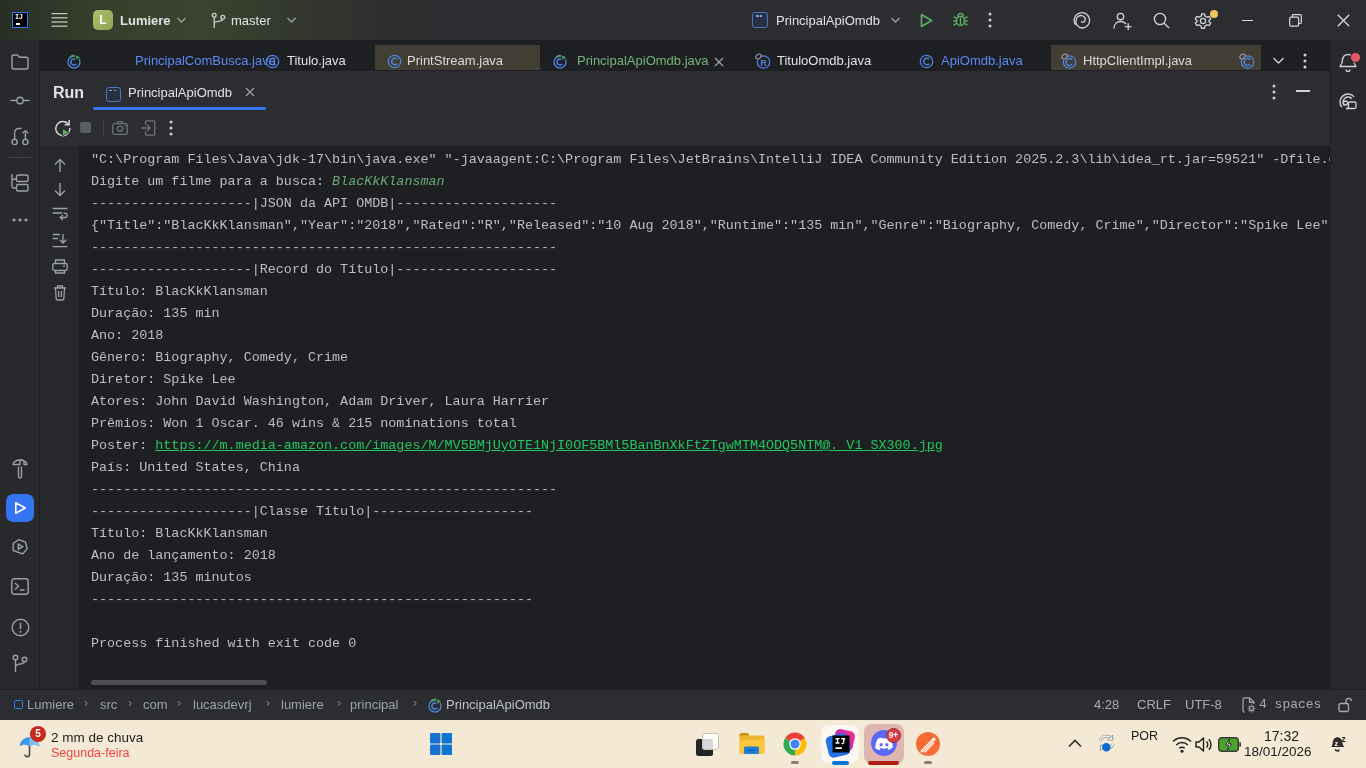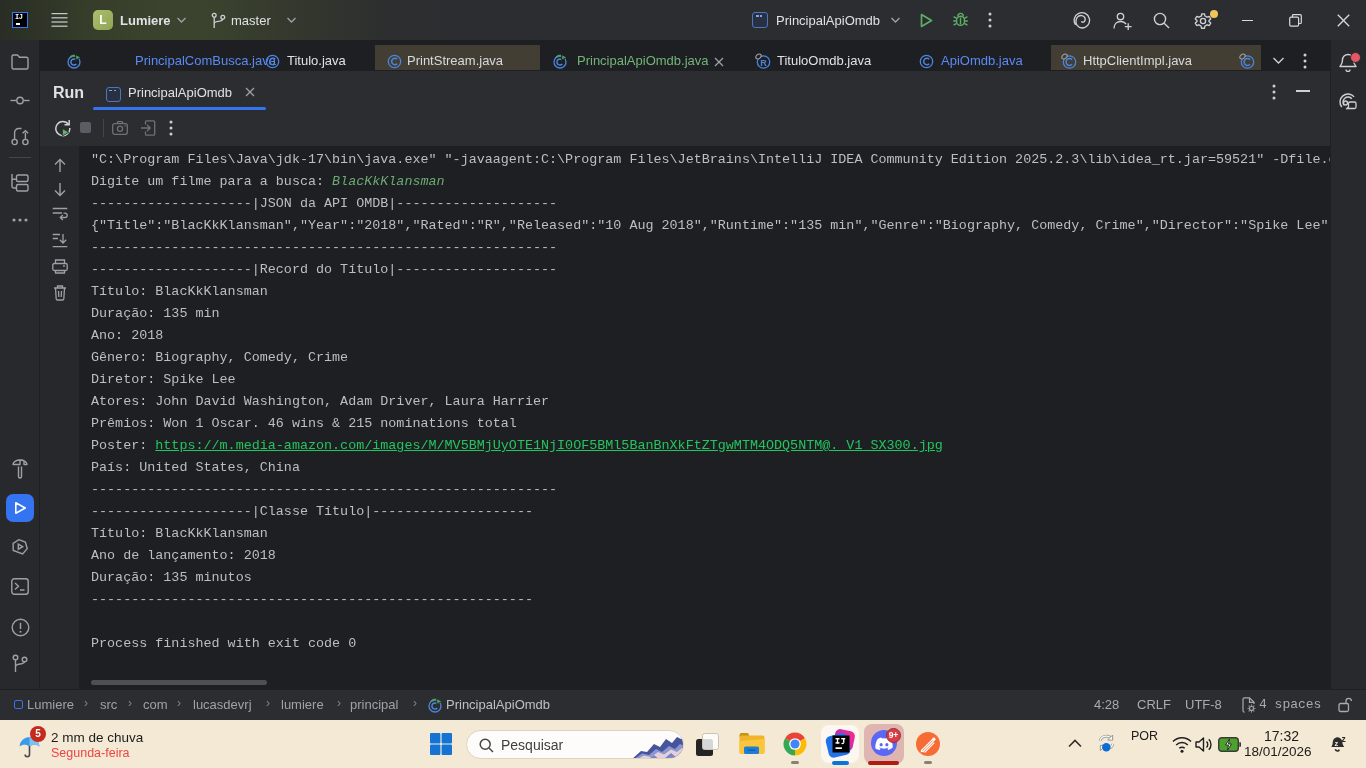--- a/index.html
+++ b/index.html
@@ -465,35 +465,20 @@
 
   <svg class="abs" style="left:430px;top:733px;" width="22" height="22" viewBox="0 0 22 22">
     <g fill="#1374d4">
         <rect x="0" y="0" width="10.4" height="10.4" rx="1"></rect>
         <rect x="11.6" y="0" width="10.4" height="10.4" rx="1"></rect>
         <rect x="0" y="11.6" width="10.4" height="10.4" rx="1"></rect>
         <rect x="11.6" y="11.6" width="10.4" height="10.4" rx="1"></rect>
       </g>
   </svg>
 
-  <div class="abs" style="left:466px;top:730px;width:218px;height:29px;border-radius:15px;background:#fdfcfa;border:1px solid #ddd3c0;box-sizing:border-box;overflow:hidden;">
-    <svg class="abs" style="left:12px;top:7px;" width="15" height="15" viewBox="0 0 15 15">
-        <g stroke="#454545" stroke-width="1.5" fill="none">
-          <circle cx="6.2" cy="6.2" r="5"></circle>
-          <line x1="10" y1="10" x2="14" y2="14"></line>
-        </g>
-      </svg>
-    <div class="abs" style="left:34px;top:5.5px;font-size:14px;color:#3e3e3e;">Pesquisar</div>
-    <svg class="abs" style="left:160px;top:0px;" width="58" height="29" viewBox="0 0 58 29">
-      <path d="M4 29 L14 20 L20 21 L27 13 L33 16 L39 8 L45 12 L50 6 L54 8 L58 7 L58 29 Z" fill="#46549e"></path>
-      <path d="M6 29 L15 22.5 L22 24 L29 18 L35 21 L42 15 L48 18 L53 13 L58 15 L58 29 Z" fill="#8a96cc"></path>
-      <path d="M9 29 L17 24.5 L24 26 L31 21 L37 23.5 L44 18.5 L50 21 L55 17 L58 18.5 L58 29 Z" fill="#e6cfdd"></path>
-      <path d="M20 29 L27 24 L33 29 Z M38 27 L44 22 L50 27 Z" fill="#7a86c0"></path>
-    </svg>
-  </div>
 
   <div class="abs" style="left:696px;top:739px;width:17px;height:17px;border-radius:2.5px;background:#242424;"></div>
   <div class="abs" style="left:702px;top:733px;width:17px;height:17px;border-radius:2.5px;background:rgba(255,255,255,0.82);border:0.5px solid #c9c2b4;box-sizing:border-box;"></div>
 
   <svg class="abs" style="left:739px;top:731px;" width="26" height="24" viewBox="0 0 26 24">
     <path d="M0.5 4 a2 2 0 0 1 2 -2 L8 2 a2 2 0 0 1 2 2 L10 6 L0.5 6 Z" fill="#c8920f"></path>
     <rect x="0.5" y="4.5" width="25" height="18.5" rx="2" fill="#efb429"></rect>
     <path d="M0.5 10 L25.5 8 L25.5 21 a2 2 0 0 1 -2 2 L2.5 23 a2 2 0 0 1 -2 -2 Z" fill="#fbc63d"></path>
     <rect x="5" y="15.5" width="15" height="7.5" rx="1.5" fill="#1c7fd4"></rect>
     <rect x="8.5" y="18.5" width="8" height="1.4" rx="0.7" fill="#0f62ab"></rect>

